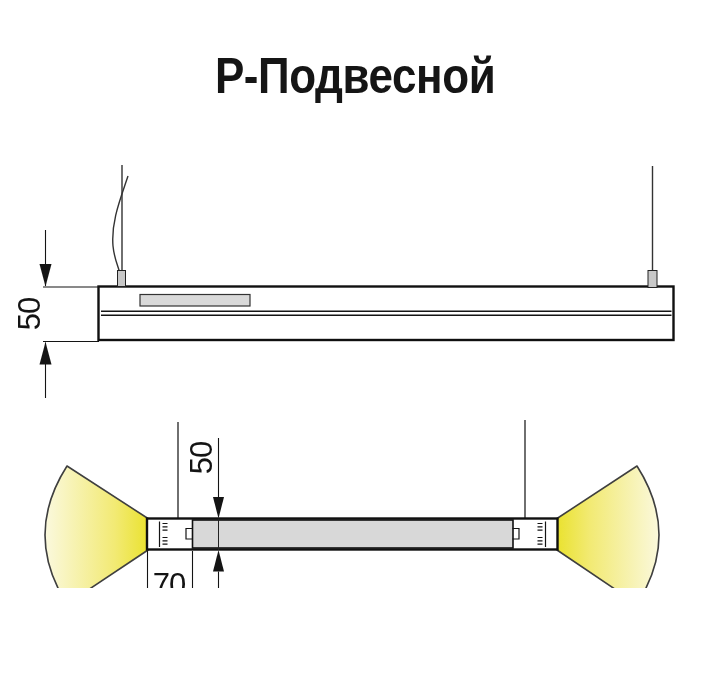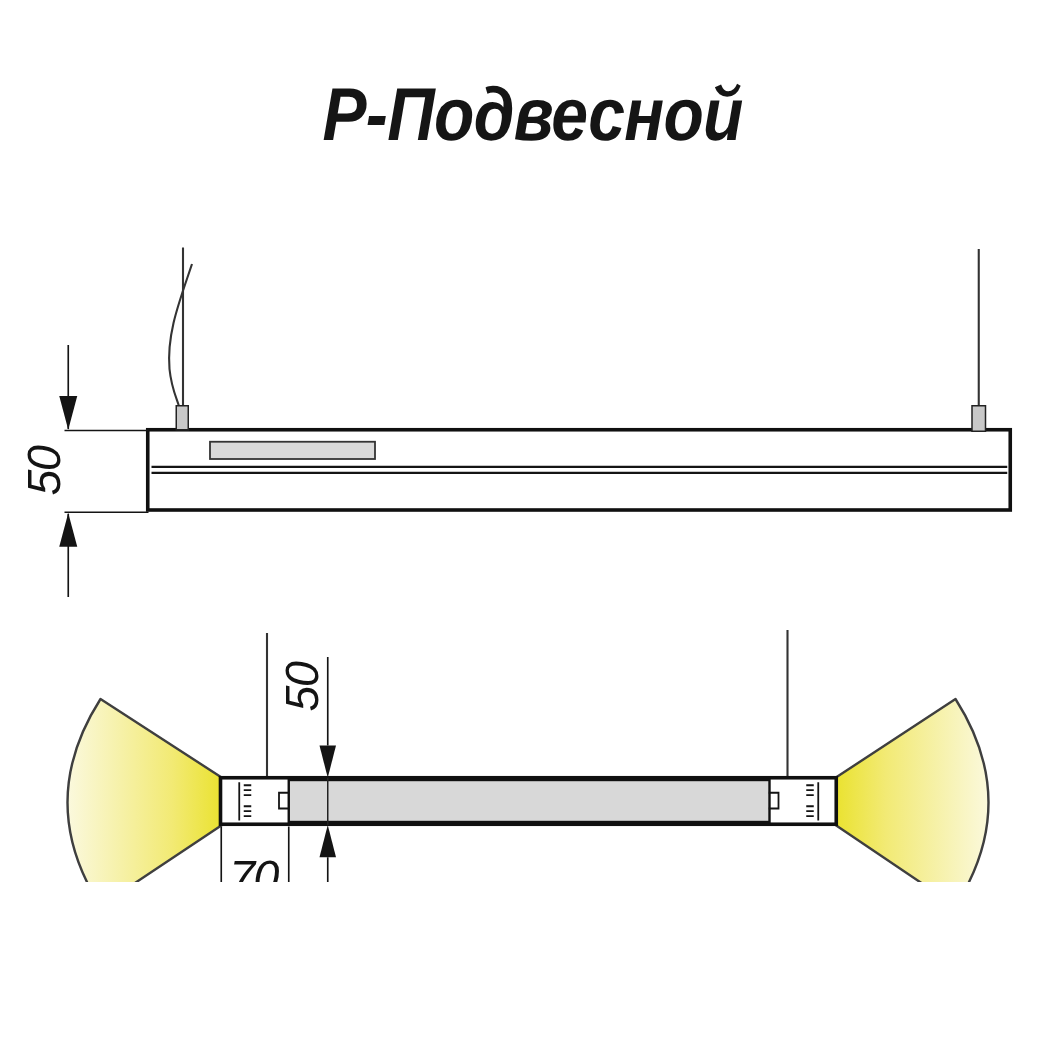--- a/index.html
+++ b/index.html
@@ -1,17 +1,17 @@
 <!DOCTYPE html>
 <html><head>
 <meta charset="utf-8">
 <style>
   html,body{margin:0;padding:0;background:#ffffff;}
   .page{position:relative;width:708px;height:588px;background:#fff;overflow:hidden;
-        font-family:"Liberation Sans", sans-serif;font-style:italic;}
+        font-family:"Liberation Sans", sans-serif;}
   .title{position:absolute;top:49px;left:0;right:0;text-align:center;
          font-size:50px;font-weight:bold;color:#151515;letter-spacing:-.5px;
          transform:scaleX(.88);transform-origin:51.3% 50%;line-height:1.1;}
   svg{position:absolute;top:0;left:0;}
   svg text{font-family:"Liberation Sans", sans-serif;font-size:31px;fill:#141414;letter-spacing:-1px;}
   .thick{stroke:#101010;stroke-width:2.4;fill:#ffffff;}
   .thin{stroke:#141414;stroke-width:1.1;fill:none;}
   .med{stroke:#141414;stroke-width:1.5;fill:none;}
   .wire{stroke:#333333;stroke-width:1.4;fill:none;}
   .arrow{fill:#141414;stroke:none;}

